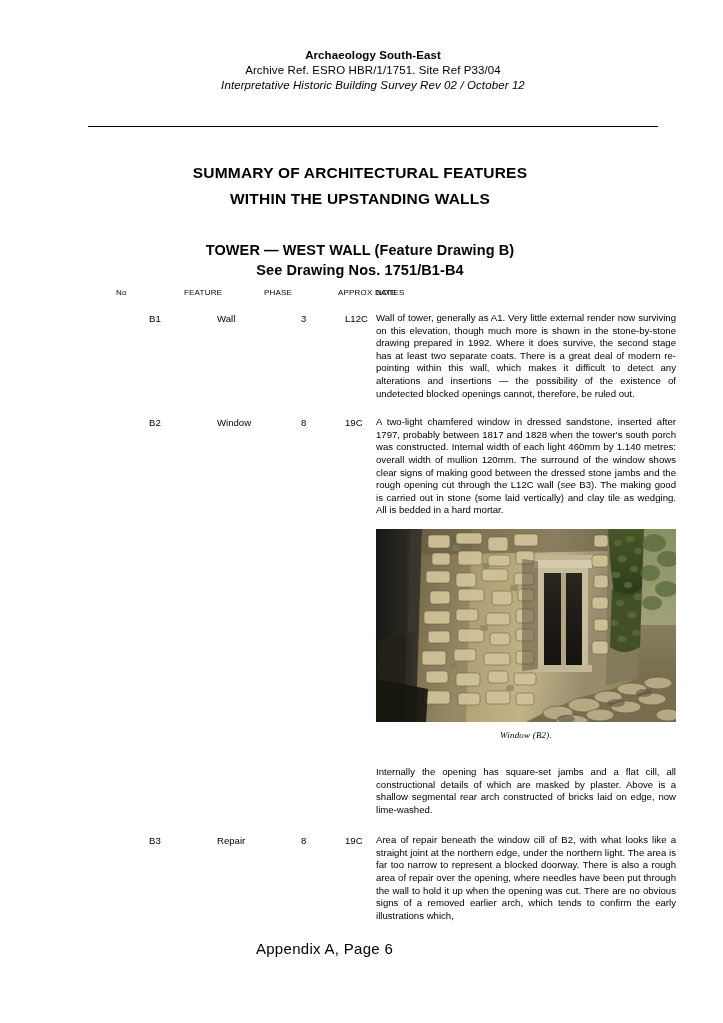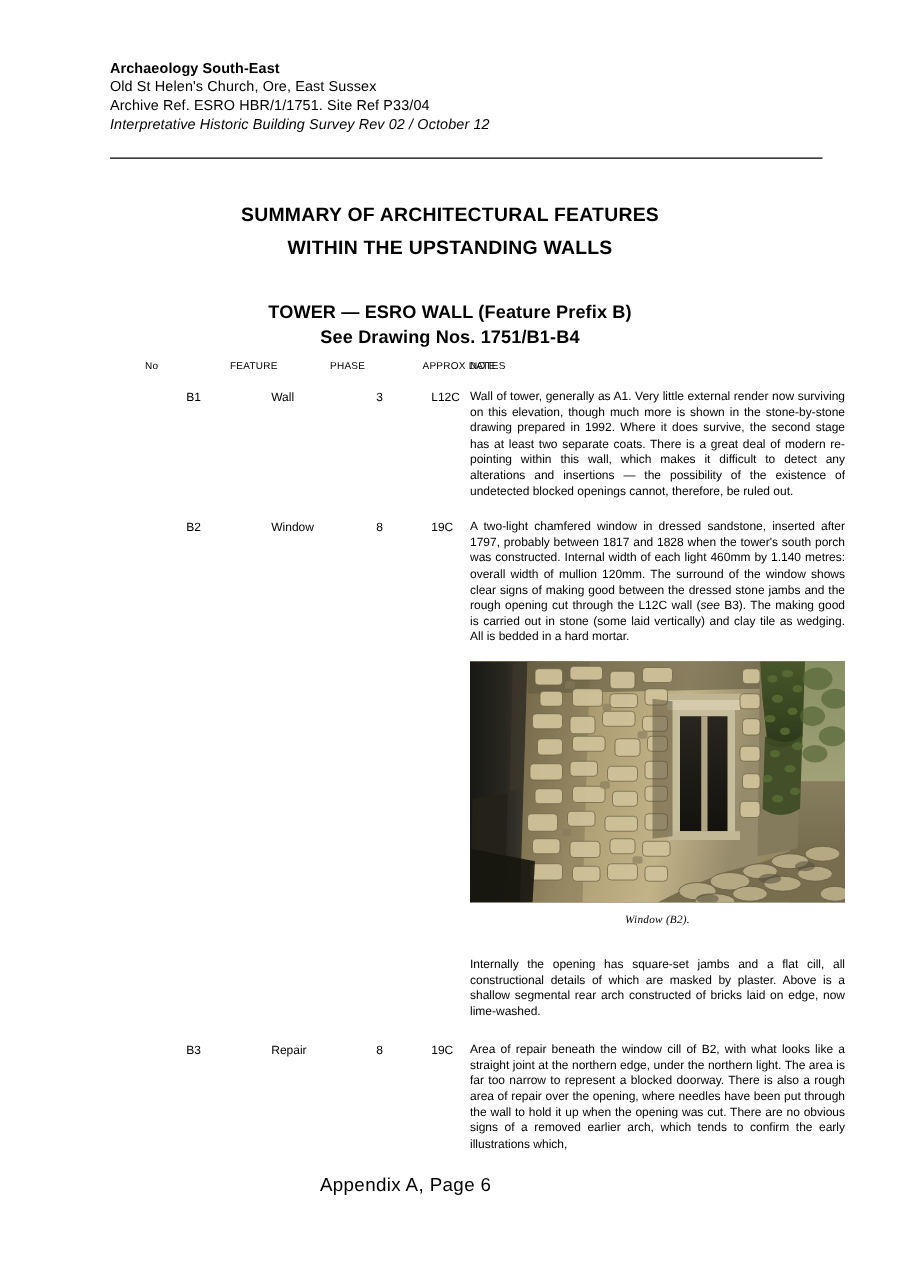--- a/index.html
+++ b/index.html
@@ -22,21 +22,21 @@
     width: 723px;
     height: 1023px;
   }
 
   
   .doc-header {
     position: absolute;
     left: 88px;
     top: 48px;
     width: 570px;
-    text-align: left;
+    text-align: center;
   }
   .doc-header .org {
     font-size: 11.5px;
     font-weight: bold;
     line-height: 15px;
     letter-spacing: 0.1px;
   }
   .doc-header .line {
     font-size: 11.5px;
     line-height: 15px;
@@ -182,31 +182,30 @@
     letter-spacing: 0.3px;
   }
 </style>
 </head>
 <body>
 
 <div class="page">
 
   <div class="doc-header">
     <div class="org">Archaeology South-East</div>
-    <div class="line">Old St Helen's Church, Ore, East Sussex</div>
     <div class="line">Archive Ref. ESRO HBR/1/1751.  Site Ref P33/04</div>
     <div class="line-italic">Interpretative Historic Building Survey Rev 02 / October 12</div>
   </div>
   <div class="header-rule"></div>
 
   <div class="title-block">
     <div class="title-main">SUMMARY OF ARCHITECTURAL FEATURES</div>
     <div class="title-main">WITHIN THE UPSTANDING WALLS</div>
     <div class="title-sub-wrap">
-      <div class="title-sub">TOWER — ESRO WALL (Feature Prefix B)</div>
+      <div class="title-sub">TOWER — WEST WALL (Feature Drawing B)</div>
       <div class="title-sub">See Drawing Nos. 1751/B1-B4</div>
     </div>
   </div>
 
   <div class="table">
 
     <div class="col-headers">
       <span class="ch ch-no">No</span>
       <span class="ch ch-feature">FEATURE</span>
       <span class="ch ch-phase">PHASE</span>

